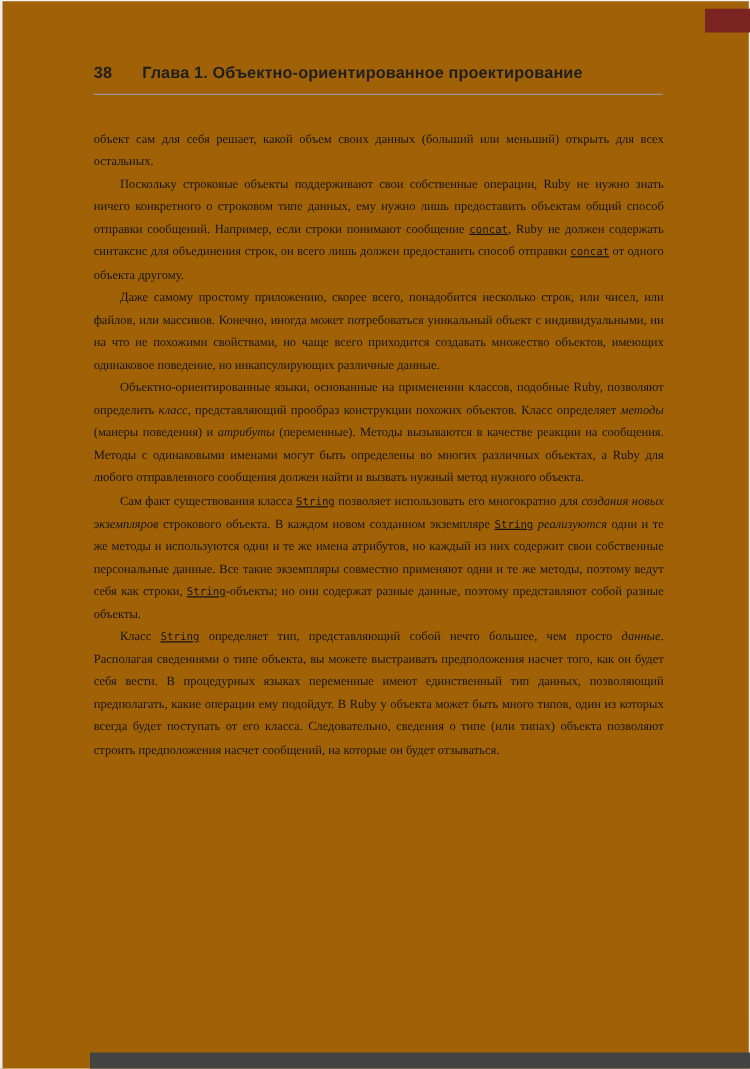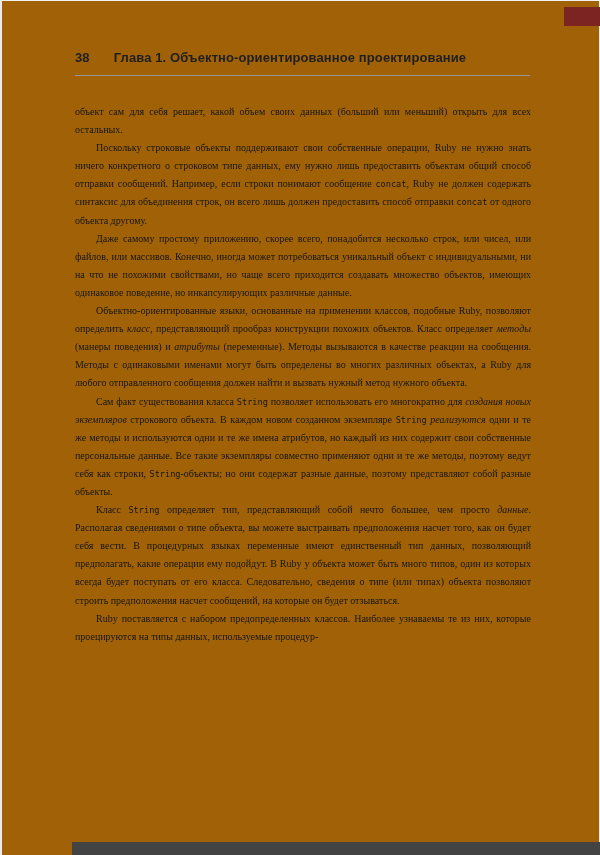--- a/index.html
+++ b/index.html
@@ -56,20 +56,21 @@
   .para {
     margin: 0;
     text-indent: 21px;
   }
   .para.no-indent {
     text-indent: 0;
   }
   .seg-mono {
     font-family: "DejaVu Sans Mono", monospace;
     font-size: 0.86em;
+    text-decoration: underline;
   }
   .seg-italic {
     font-style: italic;
   }
   .bottom-bar {
     position: absolute;
     bottom: 0;
     left: 72px;
     right: 0;
     height: 13px;
@@ -87,18 +88,17 @@
     <span class="chtitle">Глава 1. Объектно-ориентированное проектирование</span>
   </header>
 
   <main class="body-text">
     <p class="para no-indent"><span>объект сам для себя решает, какой объем своих данных (больший или меньший) открыть для всех остальных.</span></p>
     <p class="para"><span>Поскольку строковые объекты поддерживают свои собственные операции, Ruby не нужно знать ничего конкретного о строковом типе данных, ему нужно лишь предоставить объектам общий способ отправки сообщений. Например, если строки понимают сообщение </span><span class="seg-mono">concat</span><span>, Ruby не должен содержать синтаксис для объединения строк, он всего лишь должен предоставить способ отправки </span><span class="seg-mono">concat</span><span> от одного объекта другому.</span></p>
     <p class="para"><span>Даже самому простому приложению, скорее всего, понадобится несколько строк, или чисел, или файлов, или массивов. Конечно, иногда может потребоваться уникальный объект с индивидуальными, ни на что не похожими свойствами, но чаще всего приходится создавать множество объектов, имеющих одинаковое поведение, но инкапсулирующих различные данные.</span></p>
     <p class="para"><span>Объектно-ориентированные языки, основанные на применении классов, подобные Ruby, позволяют определить </span><span class="seg-italic">класс</span><span>, представляющий прообраз конструкции похожих объектов. Класс определяет </span><span class="seg-italic">методы</span><span> (манеры поведения) и </span><span class="seg-italic">атрибуты</span><span> (переменные). Методы вызываются в качестве реакции на сообщения. Методы с одинаковыми именами могут быть определены во многих различных объектах, а Ruby для любого отправленного сообщения должен найти и вызвать нужный метод нужного объекта.</span></p>
     <p class="para"><span>Сам факт существования класса </span><span class="seg-mono">String</span><span> позволяет использовать его многократно для </span><span class="seg-italic">создания новых экземпляров</span><span> строкового объекта. В каждом новом созданном экземпляре </span><span class="seg-mono">String</span><span> </span><span class="seg-italic">реализуются</span><span> одни и те же методы и используются одни и те же имена атрибутов, но каждый из них содержит свои собственные персональные данные. Все такие экземпляры совместно применяют одни и те же методы, поэтому ведут себя как строки, </span><span class="seg-mono">String</span><span>-объекты; но они содержат разные данные, поэтому представляют собой разные объекты.</span></p>
     <p class="para"><span>Класс </span><span class="seg-mono">String</span><span> определяет тип, представляющий собой нечто большее, чем просто </span><span class="seg-italic">данные</span><span>. Располагая сведениями о типе объекта, вы можете выстраивать предположения насчет того, как он будет себя вести. В процедурных языках переменные имеют единственный тип данных, позволяющий предполагать, какие операции ему подойдут. В Ruby у объекта может быть много типов, один из которых всегда будет поступать от его класса. Следовательно, сведения о типе (или типах) объекта позволяют строить предположения насчет сообщений, на которые он будет отзываться.</span></p>
-    <p class="para"><span>Ruby поставляется с набором предопределенных классов. Наиболее узнаваемы те из них, которые проецируются на типы данных, используемые процедур-</span></p>
   </main>
 
   <div class="bottom-bar" style="background: rgb(67, 67, 67);"></div>
 
 </div>
 
 </body></html>

